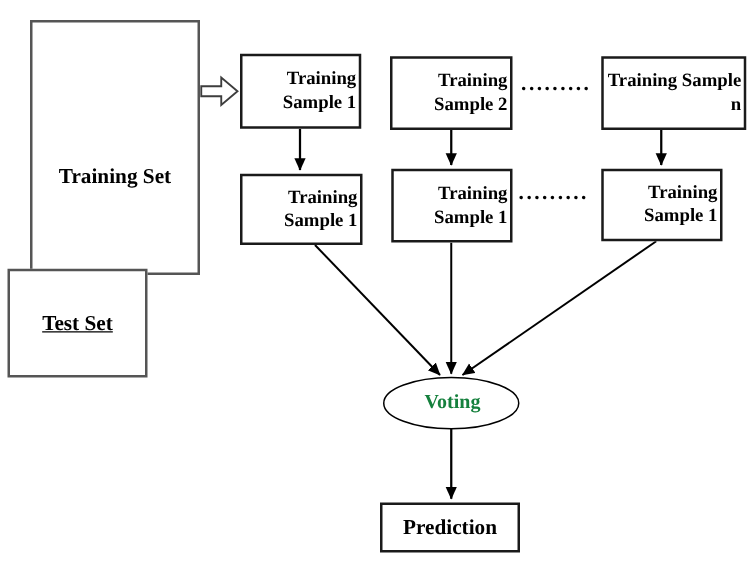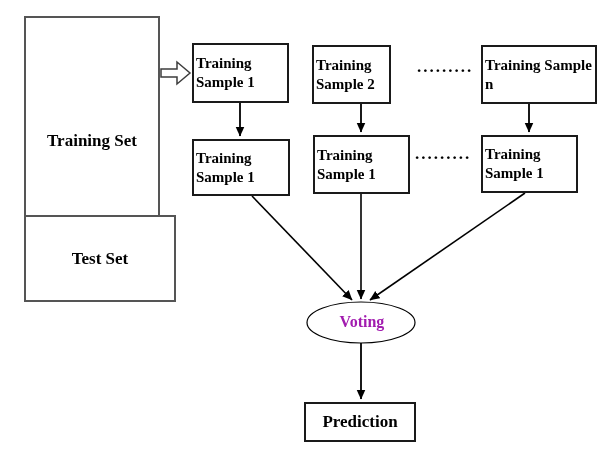--- a/index.html
+++ b/index.html
@@ -21,63 +21,63 @@
     top: 0;
     z-index: 0;
   }
   .box {
     position: absolute;
     box-sizing: border-box;
     background: #ffffff;
     display: flex;
     align-items: center;
     justify-content: center;
-    text-align: left;
+    text-align: right;
     font-weight: bold;
     color: #000000;
     z-index: 1;
   }
   .outer-box {
     border: 2px solid #555555;
     font-size: 17px;
   }
   .sample-box {
     border: 2px solid #1a1a1a;
     font-size: 15px;
     line-height: 19px;
     padding: 0 2px;
   }
   .training-set {
     left: 24px; top: 16px; width: 136px; height: 204px;
     padding-top: 46px;
   }
   .test-set {
-    left: 24px; top: 215px; width: 152px; height: 87px;
+    left: 6px; top: 215px; width: 112px; height: 87px; text-decoration: underline;
   }
   .ts1 { left: 192px; top: 43px;  width: 97px; height: 60px; }
-  .ts2 { left: 312px; top: 45px;  width: 79px; height: 59px; }
+  .ts2 { left: 312px; top: 45px;  width: 98px; height: 59px; }
   .tsn { left: 481px; top: 45px;  width: 116px; height: 59px; }
   .bs1 { left: 192px; top: 139px; width: 98px; height: 57px; }
   .bs2 { left: 313px; top: 135px; width: 97px; height: 59px; }
   .bsn { left: 481px; top: 135px; width: 97px; height: 58px; }
   .prediction {
     left: 304px; top: 402px; width: 112px; height: 40px;
     border: 2px solid #1a1a1a;
     font-size: 17px;
     font-family: Liberation Serif, serif;
   }
   .voting-label {
     position: absolute;
     left: 307px; top: 302px; width: 110px; height: 40px;
     display: flex;
     align-items: center;
     justify-content: center;
     font-weight: bold;
     font-size: 16px;
-    color: #a21caf;
+    color: #15803d;
     z-index: 2;
     background: transparent;
   }
   .dots {
     position: absolute;
     width: 64px;
     height: 18px;
     display: flex;
     align-items: center;
     justify-content: center;

